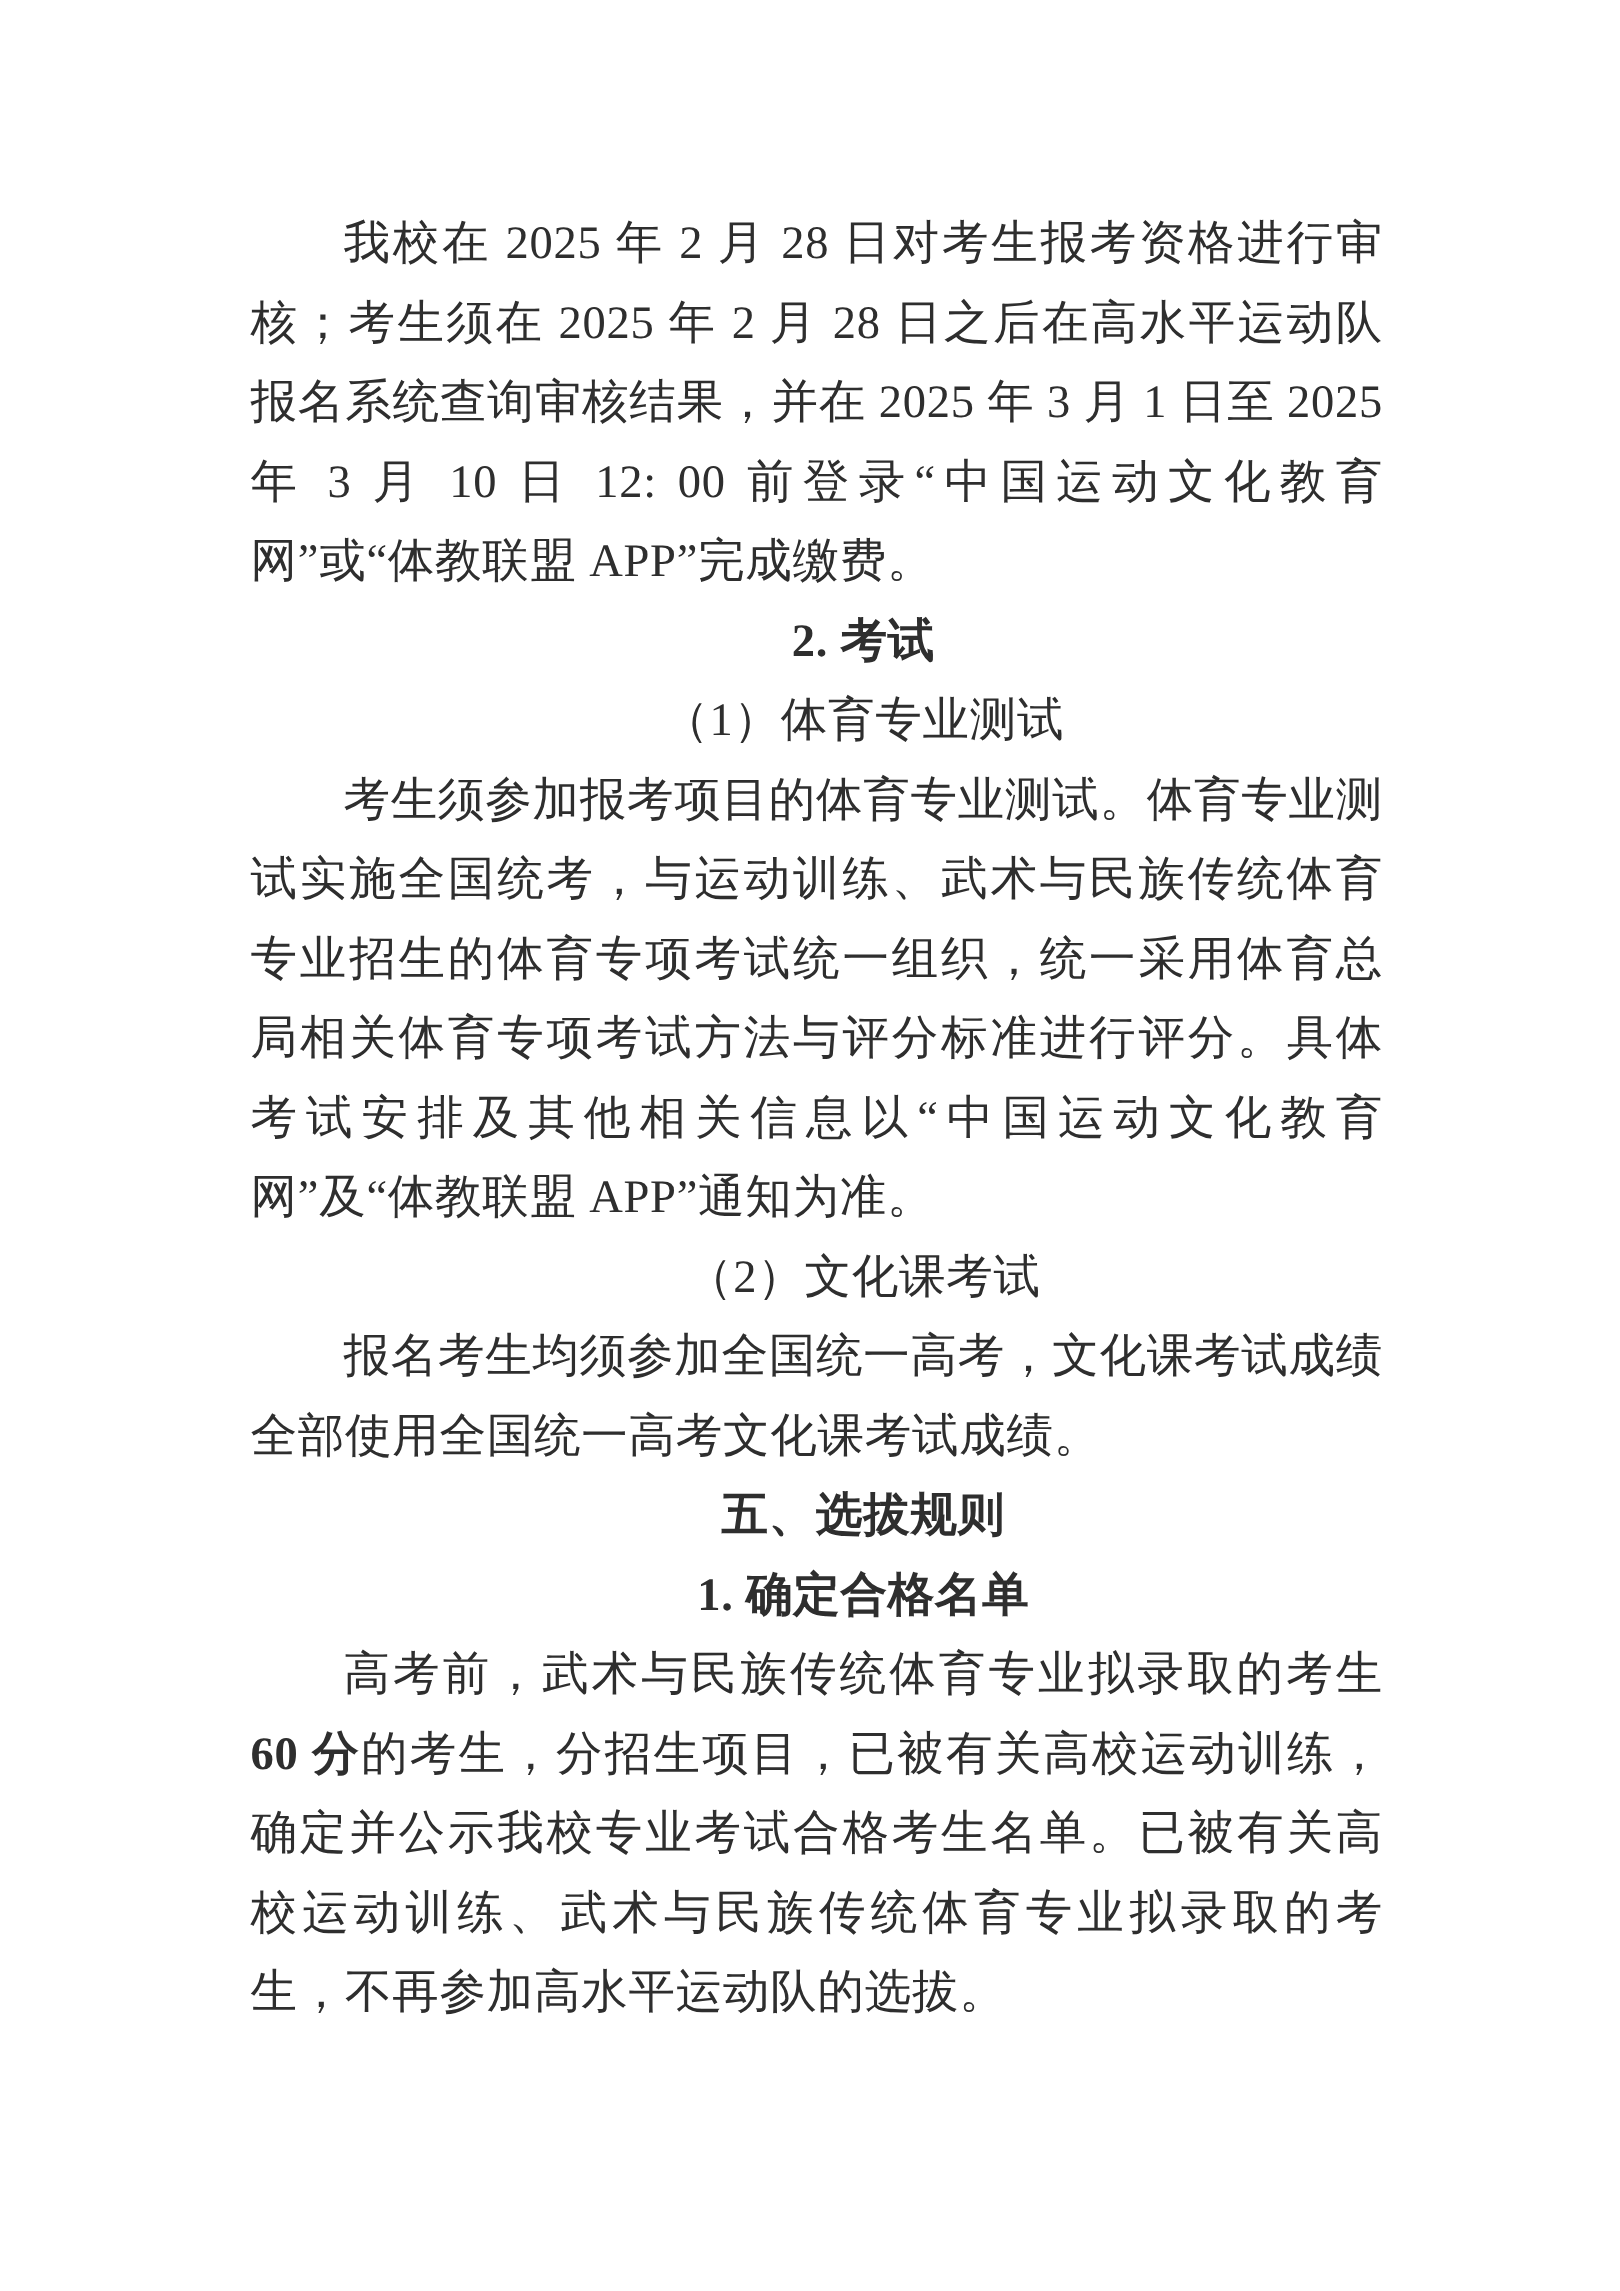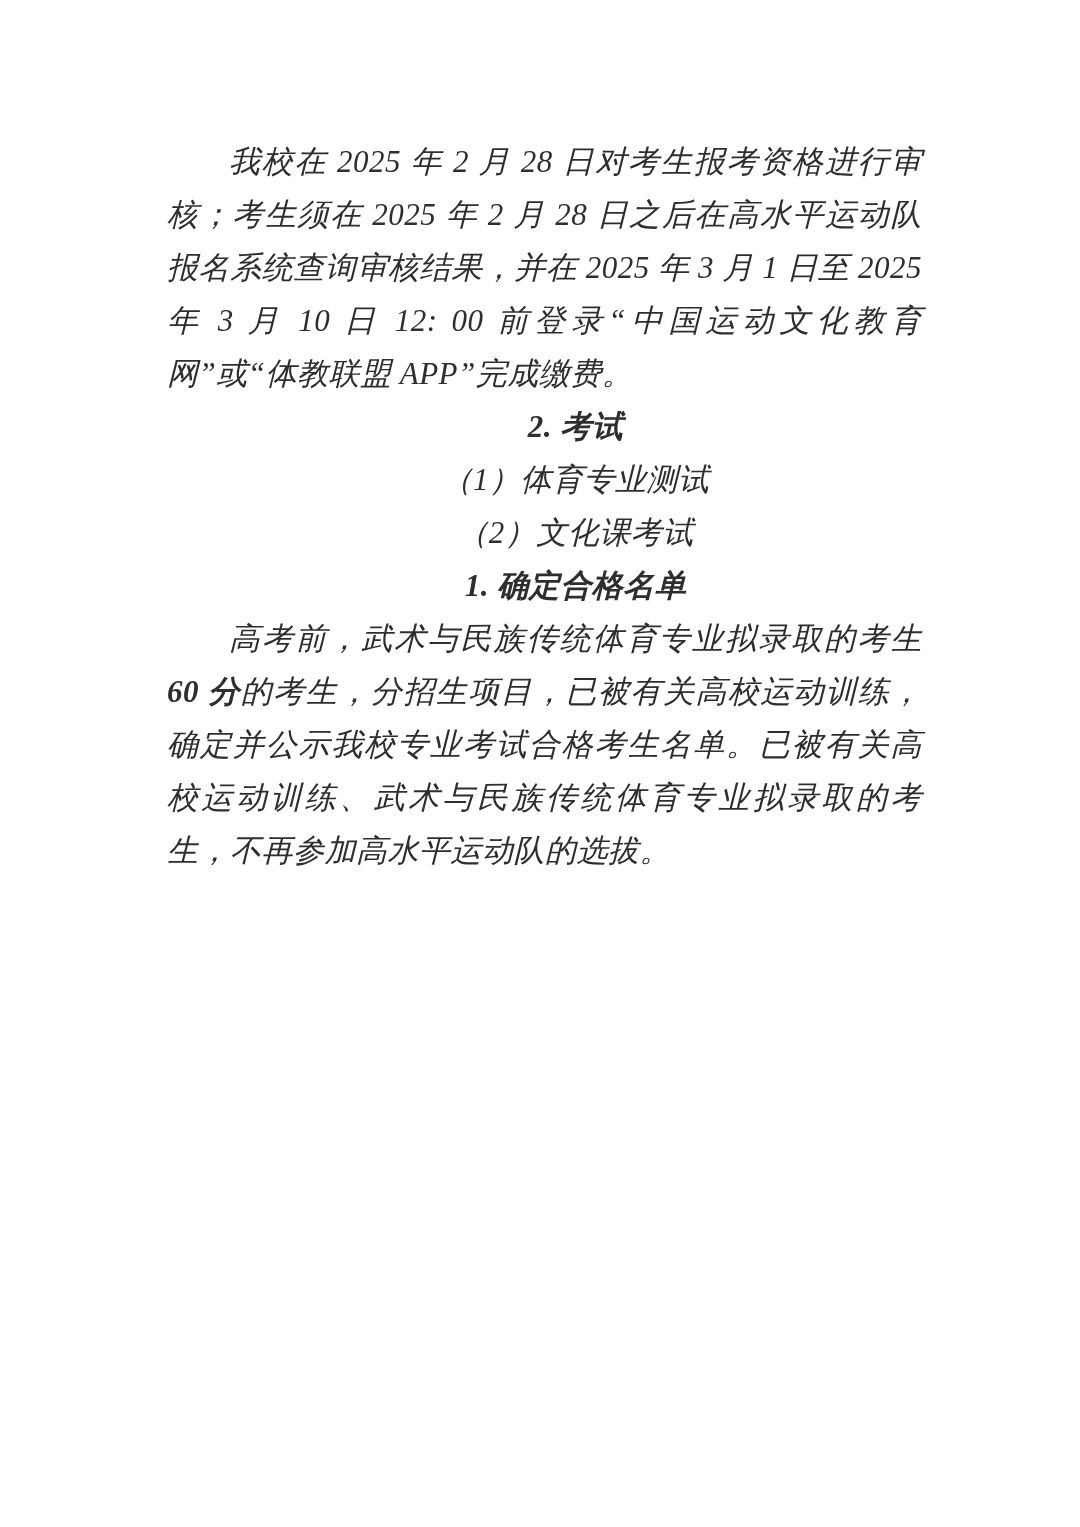--- a/index.html
+++ b/index.html
@@ -8,21 +8,20 @@
     background: #ffffff;
   }
   .page {
     position: relative;
     width: 1080px;
     height: 1527px;
     background: #ffffff;
     box-sizing: border-box;
     padding: 135px 158px 0 167px;
     overflow: hidden;
-    font-style: italic;
   }
   .doc {
     font-family: "Liberation Serif", "DejaVu Serif", serif;
     color: #2e2e2e;
   }
   .doc p, .doc h3 {
     margin: 0;
     padding: 0;
     font-size: 31px;
     line-height: 53px;
@@ -51,23 +50,26 @@
 
 <div class="page">
   <article class="doc">
 
     <p class="body"><span>我校在 2025 年 2 月 28 日对考生报考资格进行审核；考生须在 2025 年 2 月 28 日之后在高水平运动队报名系统查询审核结果，并在 2025 年 3 月 1 日至 2025 年 3 月 10 日 12: 00 前登录“中国运动文化教育网”或“体教联盟 APP”完成缴费。</span></p>
 
     <h3 class="heading"><span>2. 考试</span></h3>
 
     <p class="subheading"><span>（1）体育专业测试</span></p>
 
+    <p class="body"><span>考生须参加报考项目的体育专业测试。体育专业测试实施全国统考，与运动训练、武术与民族传统体育专业招生的体育专项考试统一组织，统一采用体育总局相关体育专项考试方法与评分标准进行评分。具体考试安排及其他相关信息以“中国运动文化教育网”及“体教联盟 APP”通知为准。</span></p>
 
     <p class="subheading"><span>（2）文化课考试</span></p>
 
+    <p class="body"><span>报名考生均须参加全国统一高考，文化课考试成绩全部使用全国统一高考文化课考试成绩。</span></p>
 
+    <h3 class="heading heading-sans"><span>五、选拔规则</span></h3>
 
     <h3 class="heading"><span>1. 确定合格名单</span></h3>
 
     <p class="body"><span>高考前，武术与民族传统体育专业拟录取的考生 </span><b>60 分</b><span>的考生，分招生项目，已被有关高校运动训练，确定并公示我校专业考试合格考生名单。已被有关高校运动训练、武术与民族传统体育专业拟录取的考生，不再参加高水平运动队的选拔。</span></p>
 
   </article>
 </div>
 
 </body></html>

